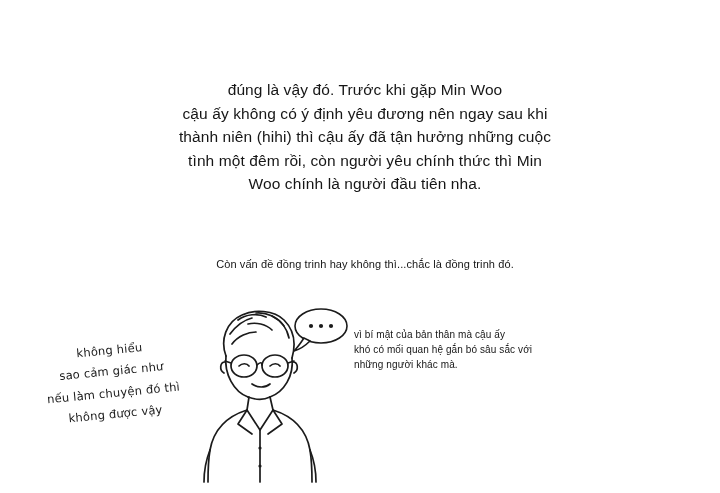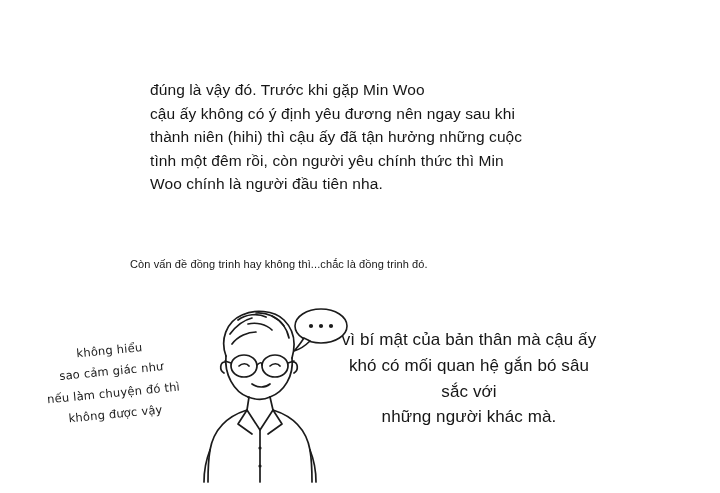--- a/index.html
+++ b/index.html
@@ -17,21 +17,21 @@
   }
 
   .page {
     position: absolute;
     inset: 0;
   }
 
   
   .para {
     position: absolute;
-    text-align: left;
+    text-align: center;
     line-height: 1.52;
     color: #161616;
     font-size: 15.5px;
     letter-spacing: 0.1px;
     white-space: pre-line;
   }
 
   #para-1 {
     left: 150px;
     top: 78px;
@@ -39,25 +39,25 @@
   }
 
   #para-2 {
     left: 130px;
     top: 256px;
     width: 470px;
     font-size: 11px;
   }
 
   #para-3 {
-    left: 334px;
+    left: 354px;
     top: 327px;
     width: 270px;
-    text-align: center;
-    font-size: 17px;
+    text-align: left;
+    font-size: 10px;
   }
 
   
   .handwriting {
     position: absolute;
     left: 30px;
     top: 340px;
     width: 165px;
     font-family: "DejaVu Sans", sans-serif;
     font-size: 11.5px;

